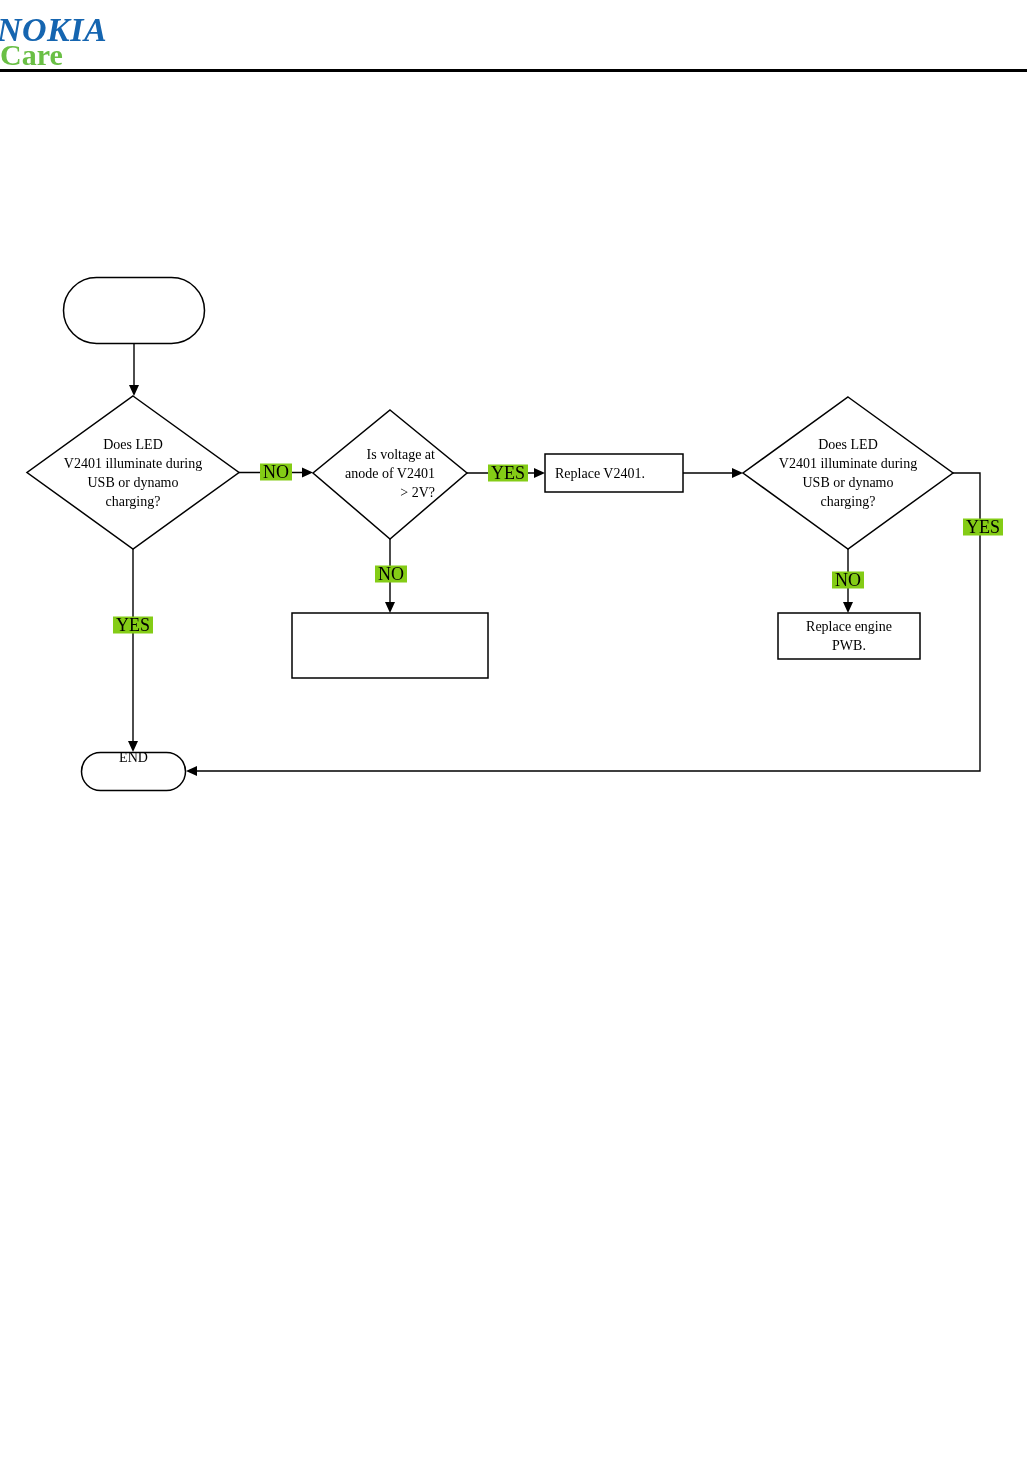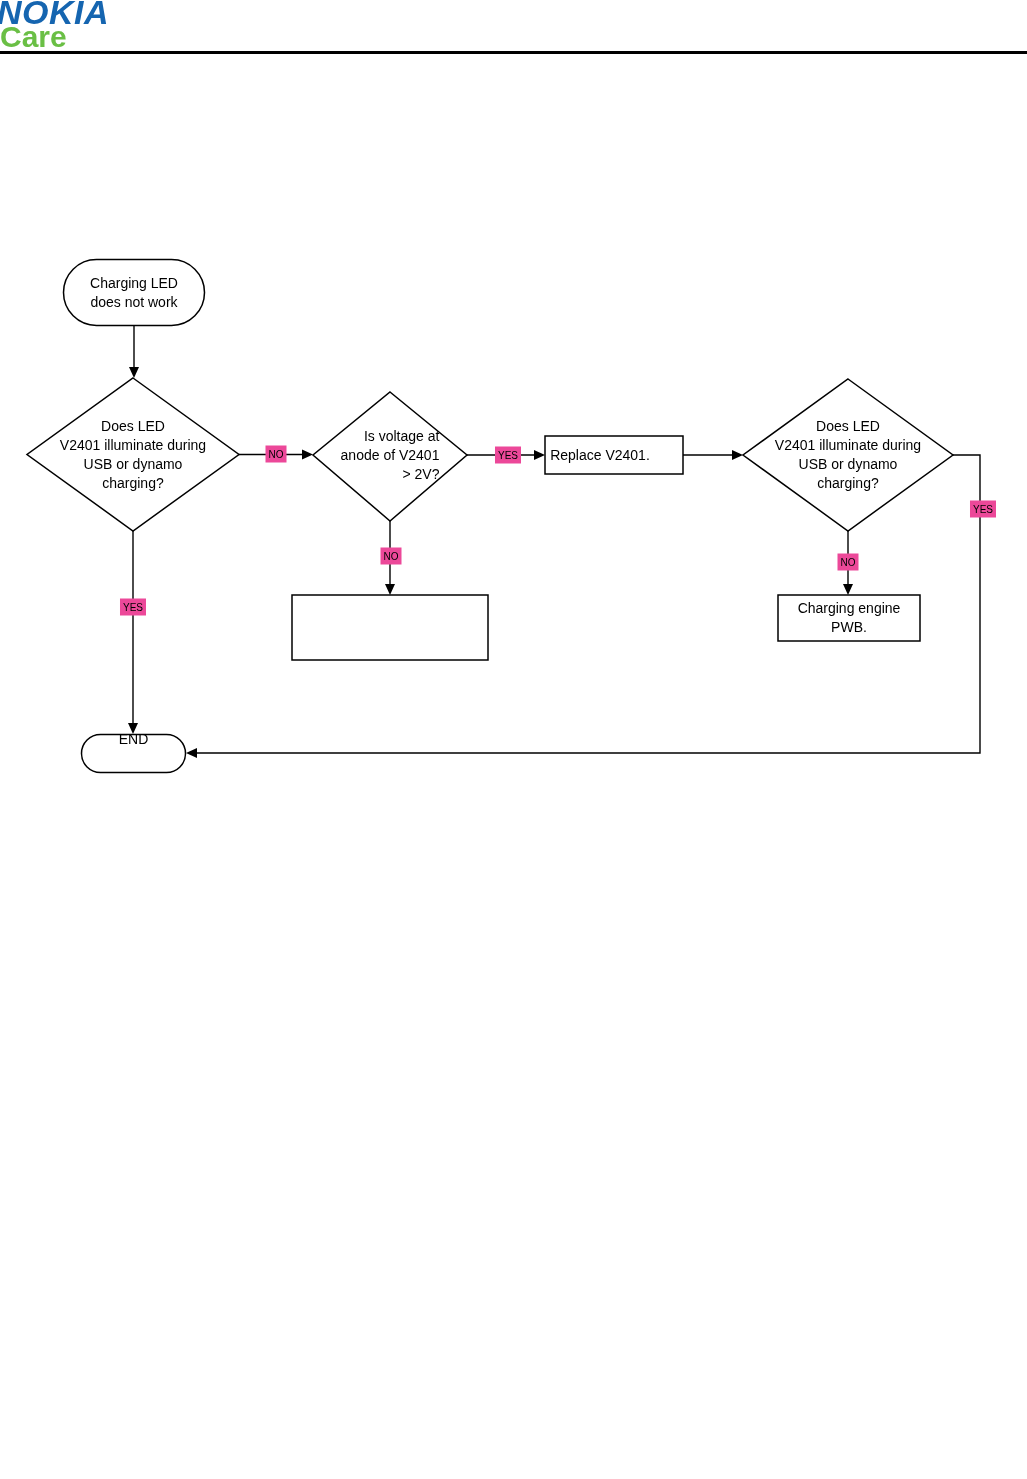--- a/index.html
+++ b/index.html
@@ -2,22 +2,23 @@
 <html style="--brand-blue: #1565b0; --brand-green: #6abf45;"><head>
 <meta charset="utf-8">
 <style>
   * { margin: 0; padding: 0; box-sizing: border-box; }
   html, body { background: #ffffff; }
   .page {
     position: relative;
     width: 1027px;
     height: 1292px;
     background: #ffffff;
-    font-family: Liberation Sans, sans-serif;
+    font-family: Liberation Serif, serif;
     overflow: hidden;
+    margin-top: 18px;
   }
   
   .logo-nokia {
     position: absolute;
     left: -3px;
     top: -7px;
     font-size: 34px;
     font-weight: bold;
     font-style: italic;
     letter-spacing: 0.5px;
@@ -52,23 +53,23 @@
     justify-content: center;
     text-align: center;
     white-space: pre-line;
     font-size: 14px;
     line-height: 19px;
     color: #000000;
   }
   .edge-label {
     position: absolute;
     transform: translate(-50%, -50%);
-    background: #ec4899;
+    background: #84cc16;
     padding: 0 3px;
-    font-size: 10px;
+    font-size: 18px;
     line-height: 17px;
     color: #000000;
   }
 </style>
 </head>
 <body>
 
 <div class="page">
 
   <div>
@@ -113,41 +114,39 @@
       <polygon points="313,454.5 302,449.5 302,459.5"></polygon>
       <polygon points="545,455 534,450 534,460"></polygon>
       <polygon points="743,455 732,450 732,460"></polygon>
       <polygon points="390,595 385,584 395,584"></polygon>
       <polygon points="848,595 843,584 853,584"></polygon>
       <polygon points="133,734 128,723 138,723"></polygon>
       <polygon points="186,753 197,748 197,758"></polygon>
     </g>
   </svg>
 
-  <div class="node-label" style="left:63px; top:259px; width:142px; height:67px;">Charging LED
-does not work</div>
 
   <div class="node-label" style="left:33px; top:384px; width:200px; height:142px;">Does LED
 V2401 illuminate during
 USB or dynamo
 charging?</div>
 
   <div class="node-label" style="left:310px; top:398px; width:160px; height:114px;text-align:right;">Is voltage at
 anode of V2401
 &gt; 2V?</div>
 
   <div class="node-label" style="left:531px; top:436px; width:138px; height:38px;">Replace V2401.</div>
 
   <div class="node-label" style="left:748px; top:384px; width:200px; height:142px;">Does LED
 V2401 illuminate during
 USB or dynamo
 charging?</div>
 
 
-  <div class="node-label" style="left:778px; top:595px; width:142px; height:46px;">Charging engine
+  <div class="node-label" style="left:778px; top:595px; width:142px; height:46px;">Replace engine
 PWB.</div>
 
   <div class="node-label" style="left:81px; top:720px; width:105px; height:39px;">END</div>
 
   <div class="edge-label" style="left:276px; top:454px;">NO</div>
   <div class="edge-label" style="left:508px; top:455px;">YES</div>
   <div class="edge-label" style="left:391px; top:556px;">NO</div>
   <div class="edge-label" style="left:848px; top:562px;">NO</div>
   <div class="edge-label" style="left:133px; top:607px;">YES</div>
   <div class="edge-label" style="left:983px; top:509px;">YES</div>

